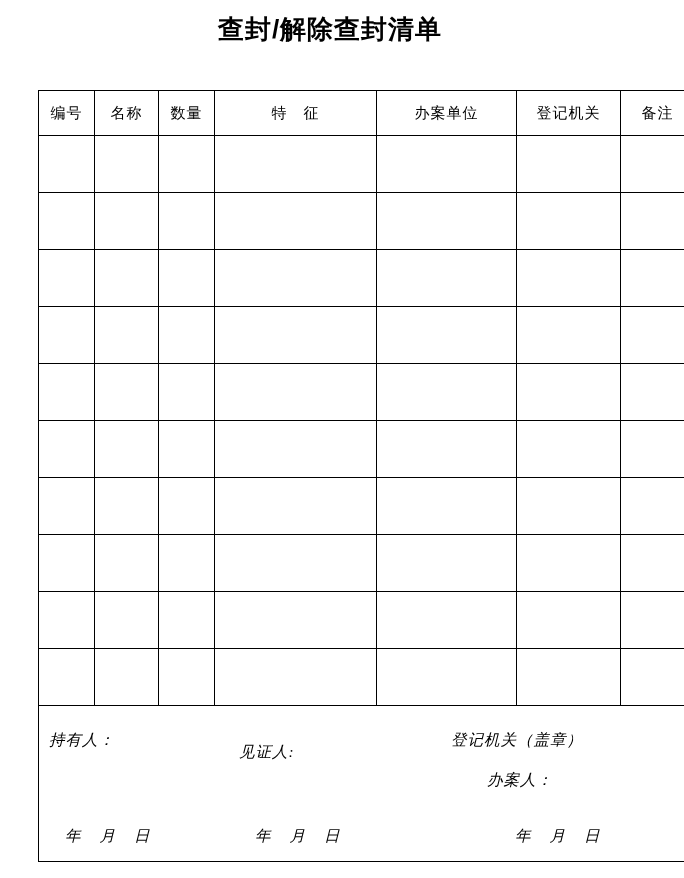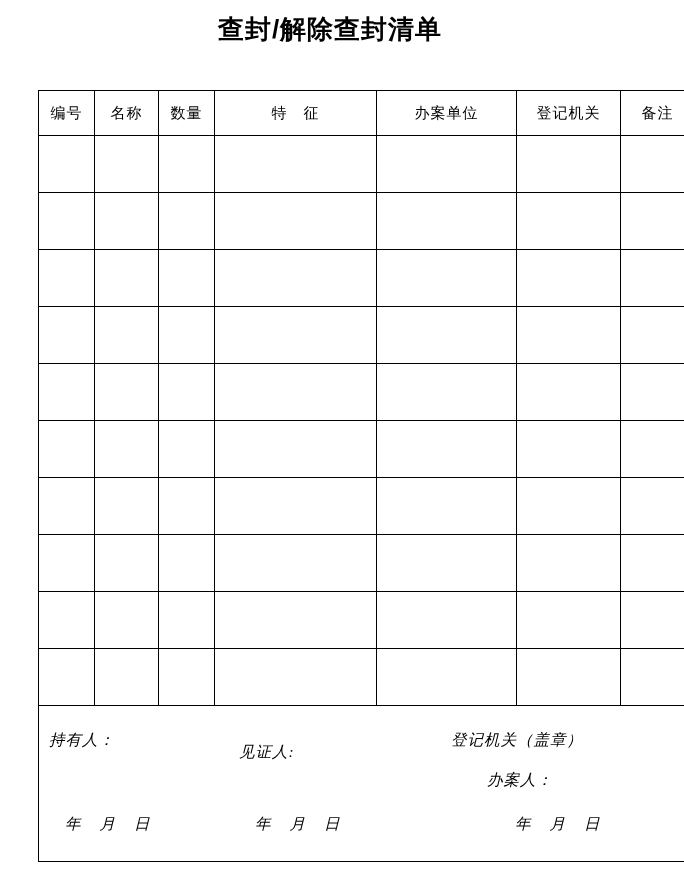--- a/index.html
+++ b/index.html
@@ -110,21 +110,21 @@
   }
   .f-date-row {
     position: absolute;
     top: 108px;
     left: 0;
     width: 100%;
     height: 22px;
   }
   .f-date {
     position: absolute;
-    top: 0;
+    top: 12px;
     letter-spacing: 1px;
   }
   .f-date span.sep {
     display: inline-block;
     width: 18px;
   }
   .f-date-1 { left: 26px; }
   .f-date-2 { left: 216px; }
   .f-date-3 { left: 476px; }
 </style>

